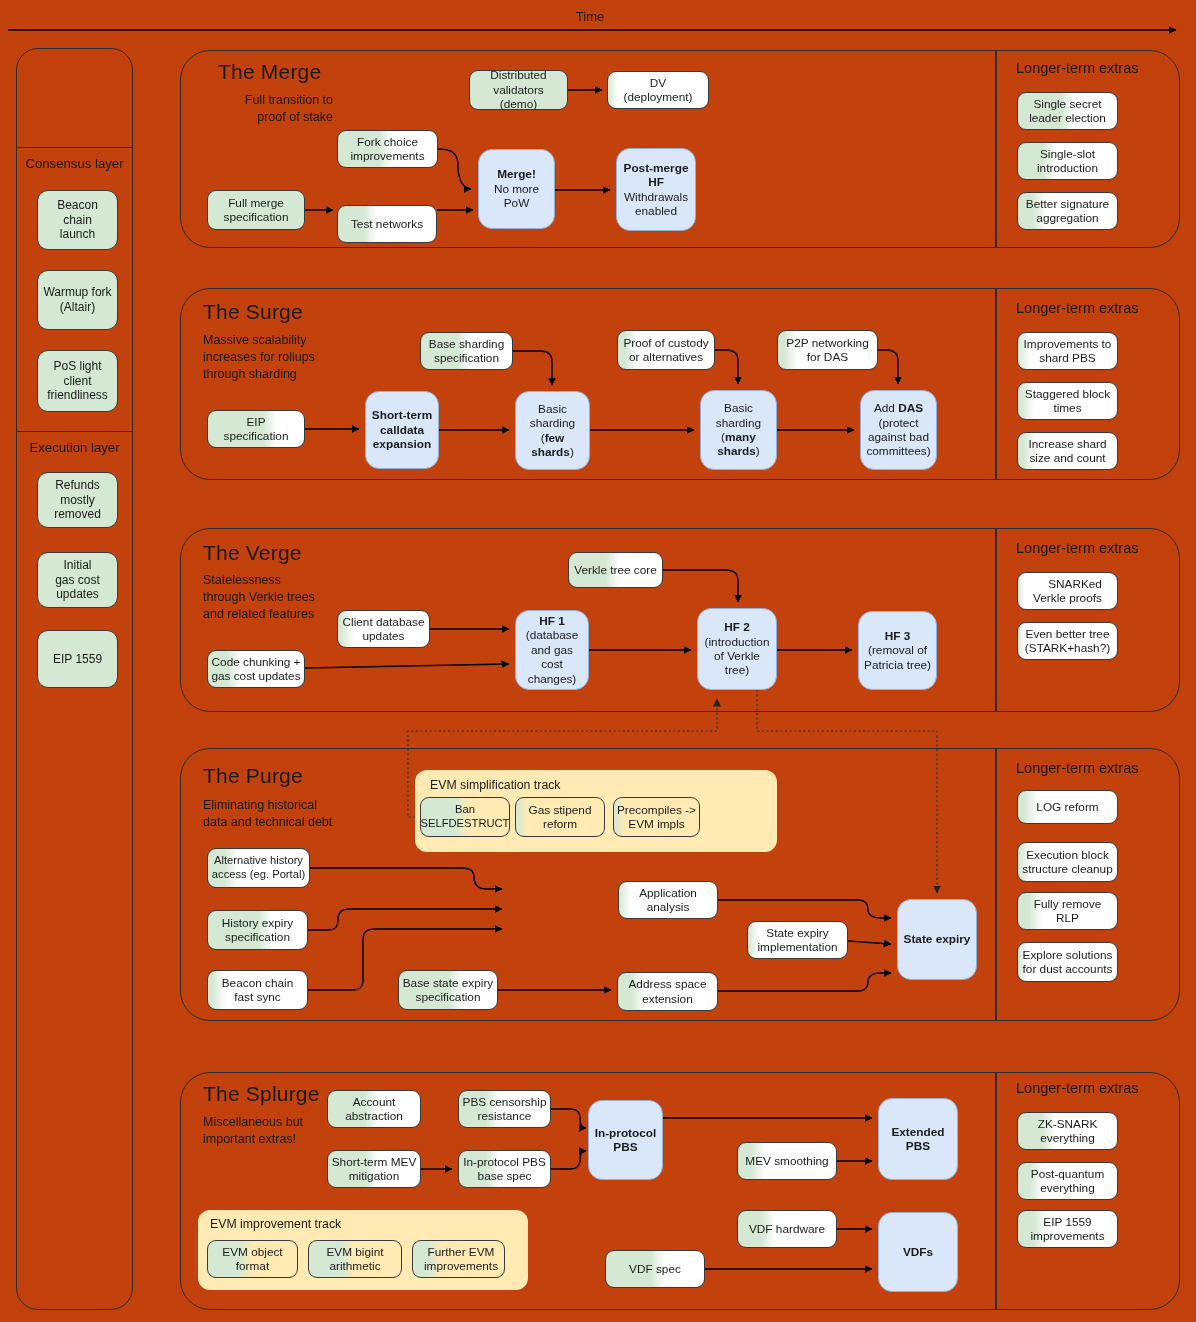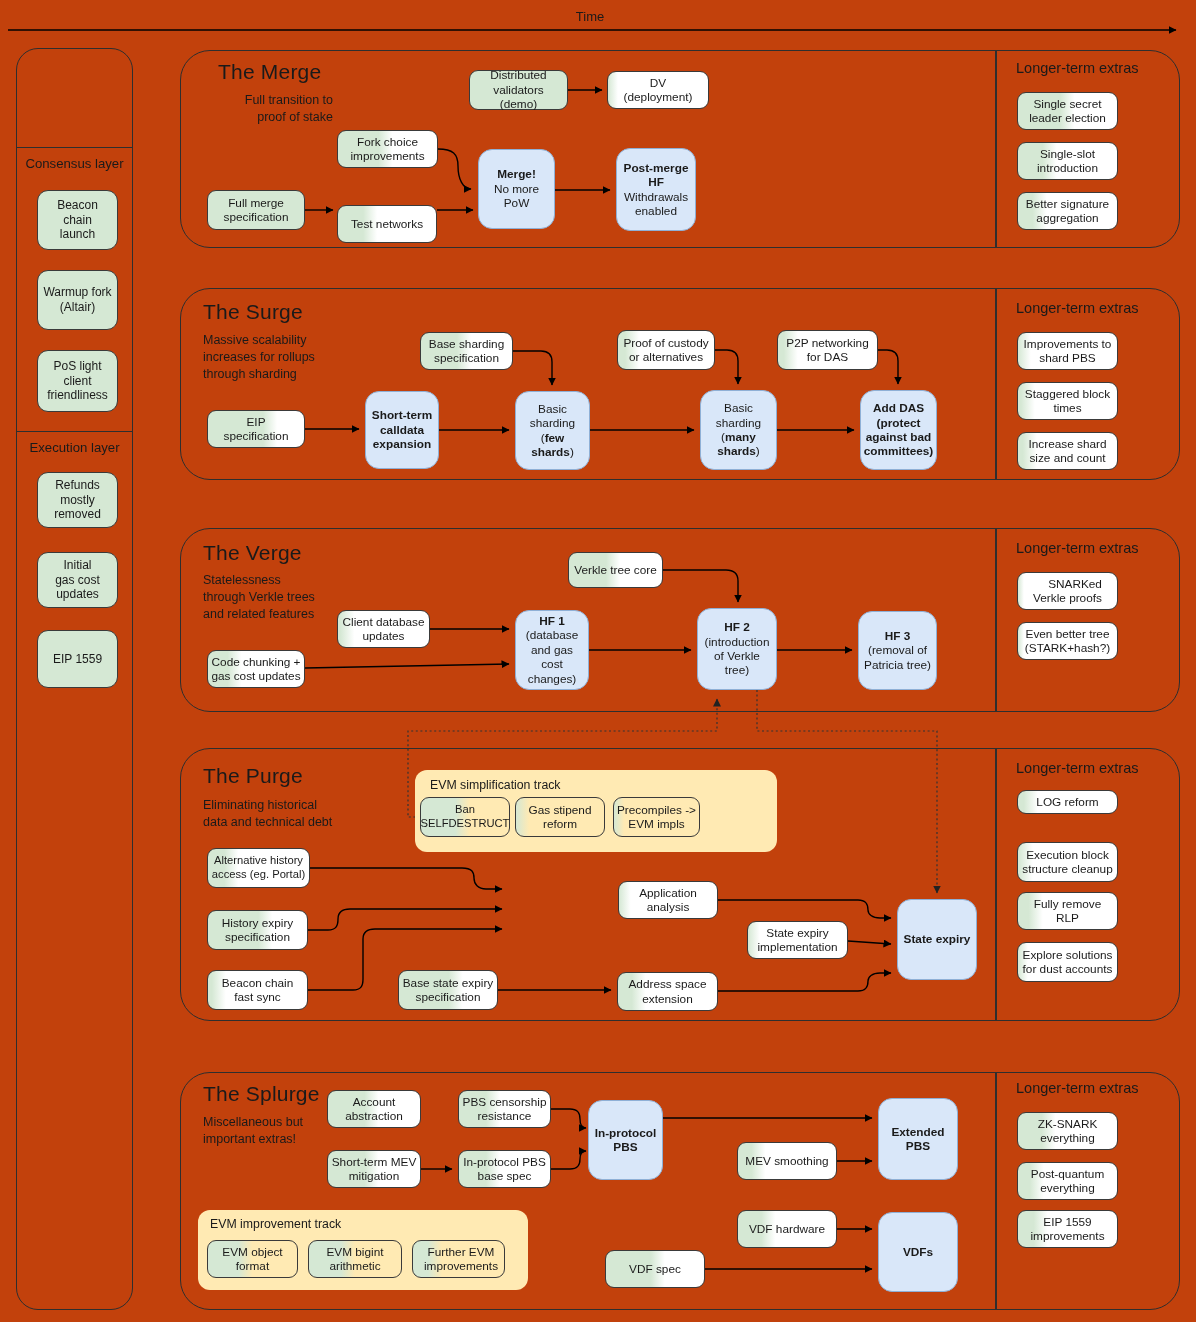--- a/index.html
+++ b/index.html
@@ -152,21 +152,21 @@
   <div class="node blue" style="left:365px;top:391px;width:74px;height:78px;"><span><b>Short-term
 calldata
 expansion</b></span></div>
   <div class="node blue" style="left:515px;top:391px;width:75px;height:79px;"><span><span>Basic
 sharding
 (</span><b>few shards</b><span>)</span></span></div>
   <div class="node blue" style="left:700px;top:390px;width:77px;height:80px;"><span><span>Basic
 sharding
 (</span><b>many
 shards</b><span>)</span></span></div>
-  <div class="node blue" style="left:860px;top:390px;width:77px;height:80px;font-weight:bold;"><span><span>Add </span><b>DAS</b><span>
+  <div class="node blue" style="left:860px;top:390px;width:77px;height:80px;"><span><span>Add </span><b>DAS</b><span>
 (protect
 against bad
 committees)</span></span></div>
   <div class="extras-title" style="left:1016px;top:300px;">Longer-term extras</div>
   <div class="node part" style="--p:13%;left:1017px;top:332px;width:101px;height:38px;"><span>Improvements to
 shard PBS</span></div>
   <div class="node part" style="--p:17%;left:1017px;top:382px;width:101px;height:38px;"><span>Staggered block
 times</span></div>
   <div class="node part" style="--p:19%;left:1017px;top:432px;width:101px;height:38px;"><span>Increase shard
 size and count</span></div>
@@ -221,21 +221,21 @@
   <div class="node part" style="--p:12%;left:618px;top:881px;width:100px;height:38px;"><span>Application
 analysis</span></div>
   <div class="node part" style="--p:65%;left:398px;top:970px;width:100px;height:40px;"><span>Base state expiry
 specification</span></div>
   <div class="node part" style="--p:28%;left:617px;top:972px;width:101px;height:39px;"><span>Address space
 extension</span></div>
   <div class="node part" style="--p:12%;left:747px;top:921px;width:101px;height:38px;"><span>State expiry
 implementation</span></div>
   <div class="node blue" style="left:897px;top:899px;width:80px;height:81px;"><span><b>State expiry</b></span></div>
   <div class="extras-title" style="left:1016px;top:760px;">Longer-term extras</div>
-  <div class="node part" style="--p:20%;left:1017px;top:790px;width:101px;height:24px;"><span>LOG reform</span></div>
+  <div class="node part" style="--p:20%;left:1017px;top:790px;width:101px;height:34px;"><span>LOG reform</span></div>
   <div class="node part" style="--p:15%;left:1017px;top:842px;width:101px;height:40px;"><span>Execution block
 structure cleanup</span></div>
   <div class="node part" style="--p:25%;left:1017px;top:892px;width:101px;height:38px;"><span>Fully remove
 RLP</span></div>
   <div class="node part" style="--p:10%;left:1017px;top:942px;width:101px;height:40px;"><span>Explore solutions
 for dust accounts</span></div>
 
   <div class="section" style="left:180px;top:1072px;width:1000px;height:238px;"></div>
   <div class="vdiv" style="left:995px;top:1072px;height:238px;"></div>
   <div class="sec-title" style="left:203px;top:1082px;">The Splurge</div>

